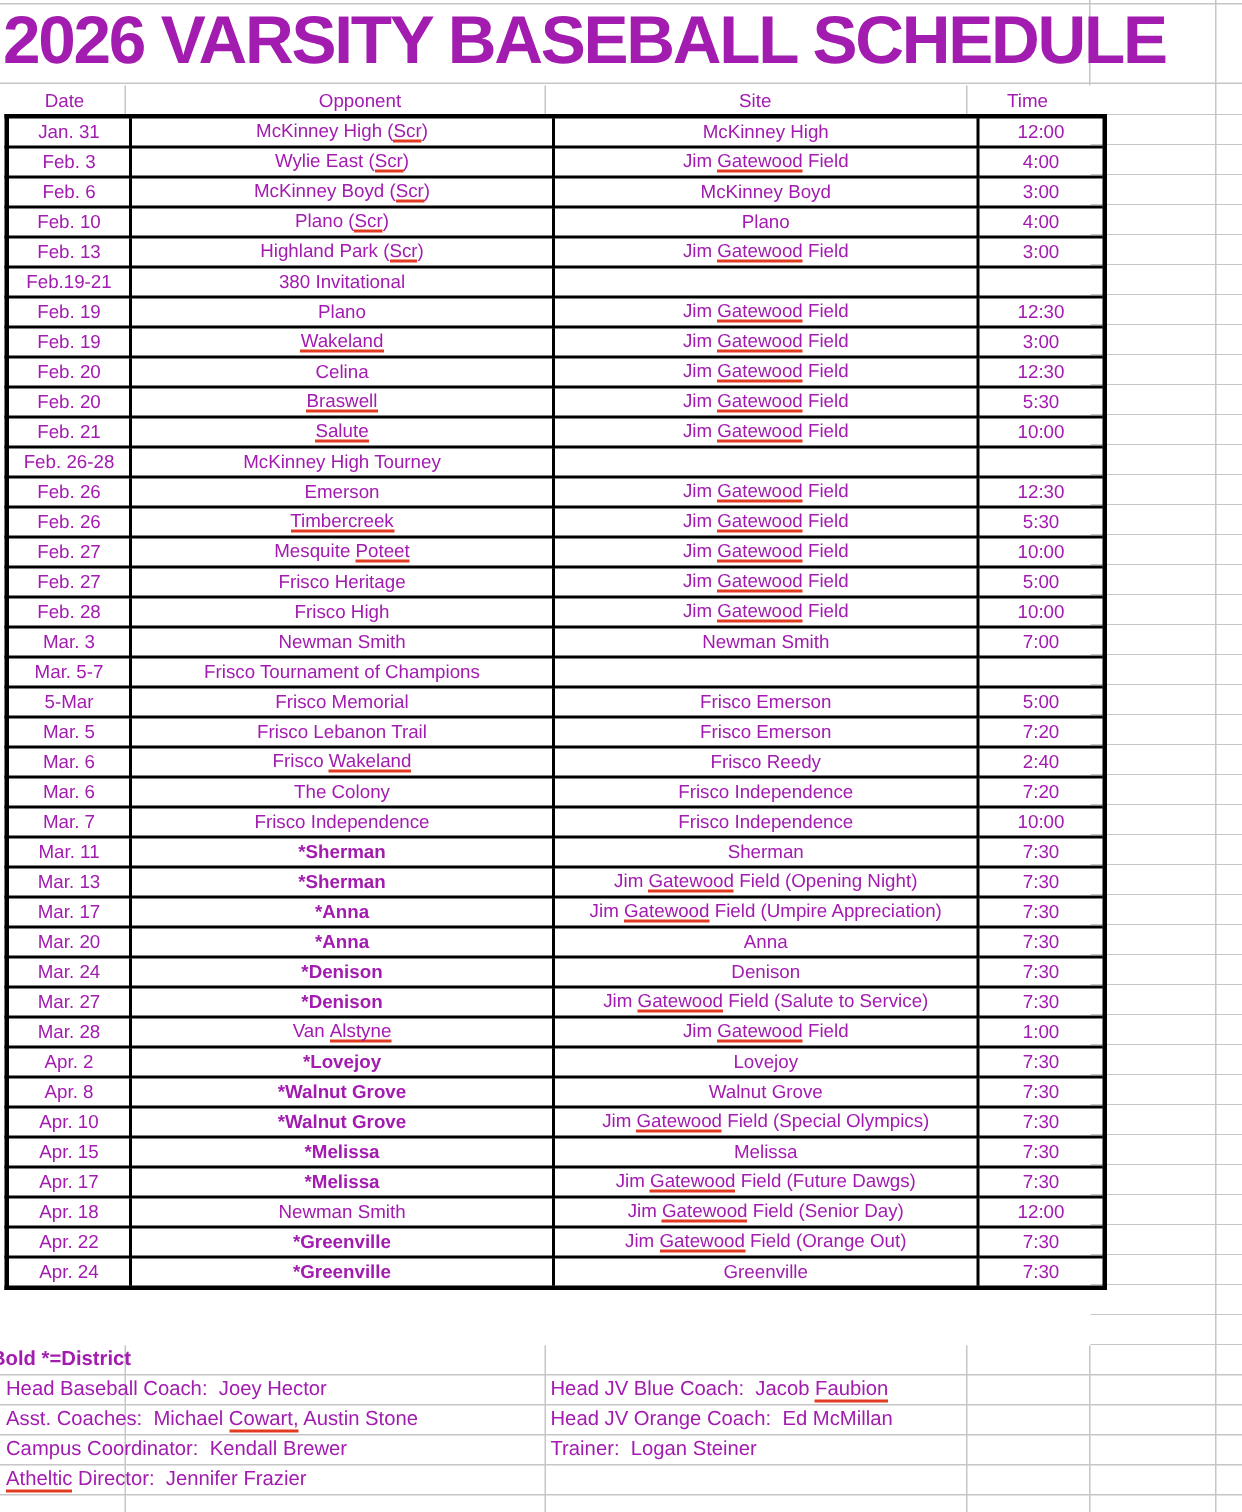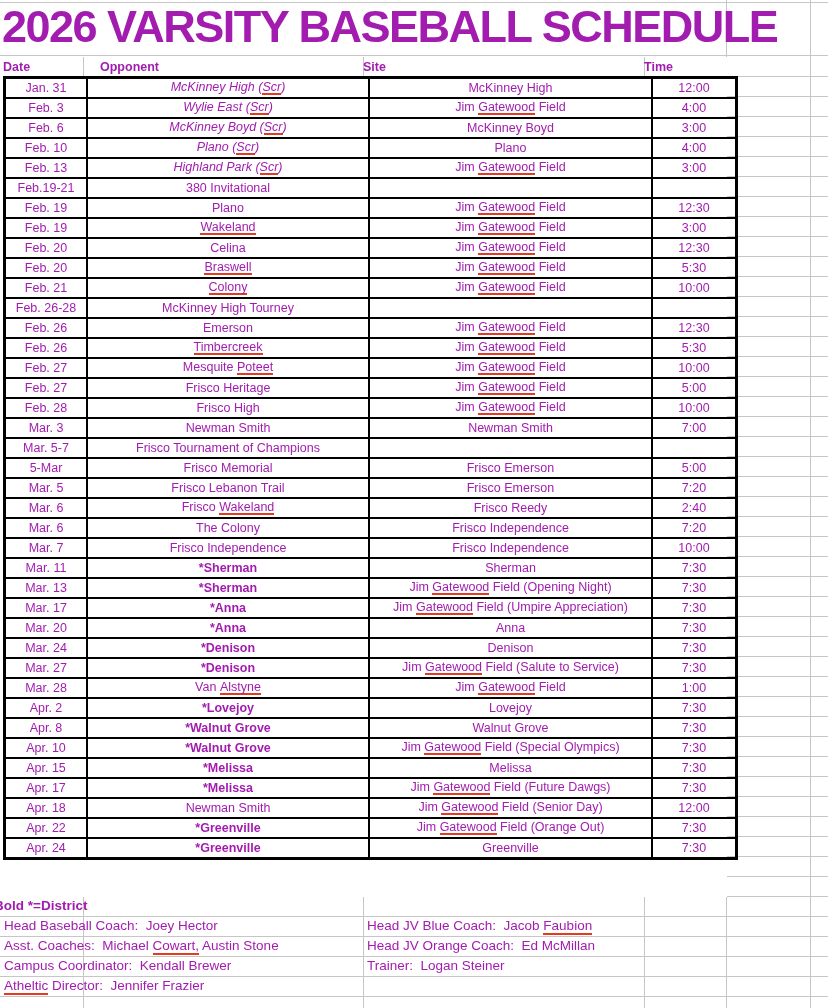--- a/index.html
+++ b/index.html
@@ -20,41 +20,41 @@
     background:repeating-linear-gradient(to bottom, transparent 0 19px, #c6c6c6 19px 20px);
   }
   
   .title{
     position:absolute;left:2px;top:1px;z-index:2;
     font-size:45px;font-weight:bold;letter-spacing:-1.5px;
     white-space:nowrap;line-height:52px;
   }
   
   .colhead{position:absolute;top:57px;height:20px;z-index:2;
-    font-size:12.5px;font-weight:bold;line-height:20px;text-align:left;}
+    font-size:12.5px;font-weight:normal;line-height:20px;text-align:center;}
   .ch-sep{position:absolute;top:57px;height:20px;width:1px;background:#c6c6c6;z-index:1;}
   
   table.sched{
     position:absolute;left:3px;top:76px;z-index:2;
     border-collapse:collapse;table-layout:fixed;
     border:3px solid #000;
     padding-left:22px;
   }
   table.sched td{
     border:2px solid #000;
     height:18px;padding:0 2px;
     font-size:12.5px;line-height:1;
     text-align:center;vertical-align:middle;
     overflow:hidden;white-space:nowrap;
   }
   td.c-date{width:76px;}
   td.c-opp{width:276px;}
   td.c-site{width:277px;}
   td.c-time{width:78px;}
-  tr.scrimmage td.c-opp{font-style:italic;}
+  tr.scrimmage td.c-opp{}
   tr.district td.c-opp{font-weight:bold;}
   
   .ms{border-bottom:2px solid #e33b22;display:inline-block;line-height:0.95;}
   
   .legend{
     position:absolute;left:-6px;top:896px;z-index:2;
     font-size:13.5px;font-weight:bold;line-height:20px;white-space:pre;
   }
   .staff-row{position:absolute;left:0;width:680px;height:20px;z-index:2;}
   .staff-left{position:absolute;left:4px;top:0;font-size:13.5px;line-height:20px;white-space:pre;}
@@ -148,21 +148,21 @@
           <td class="c-time">12:30</td>
         </tr>
         <tr class="normal">
           <td class="c-date">Feb. 20</td>
           <td class="c-opp"><span class="ms">Braswell</span></td>
           <td class="c-site">Jim <span class="ms">Gatewood</span> Field</td>
           <td class="c-time">5:30</td>
         </tr>
         <tr class="normal">
           <td class="c-date">Feb. 21</td>
-          <td class="c-opp"><span class="ms">Colony</span></td>
+          <td class="c-opp"><span class="ms">Salute</span></td>
           <td class="c-site">Jim <span class="ms">Gatewood</span> Field</td>
           <td class="c-time">10:00</td>
         </tr>
         <tr class="tournament">
           <td class="c-date">Feb. 26-28</td>
           <td class="c-opp">McKinney High Tourney</td>
           <td class="c-site"></td>
           <td class="c-time"></td>
         </tr>
         <tr class="normal">

